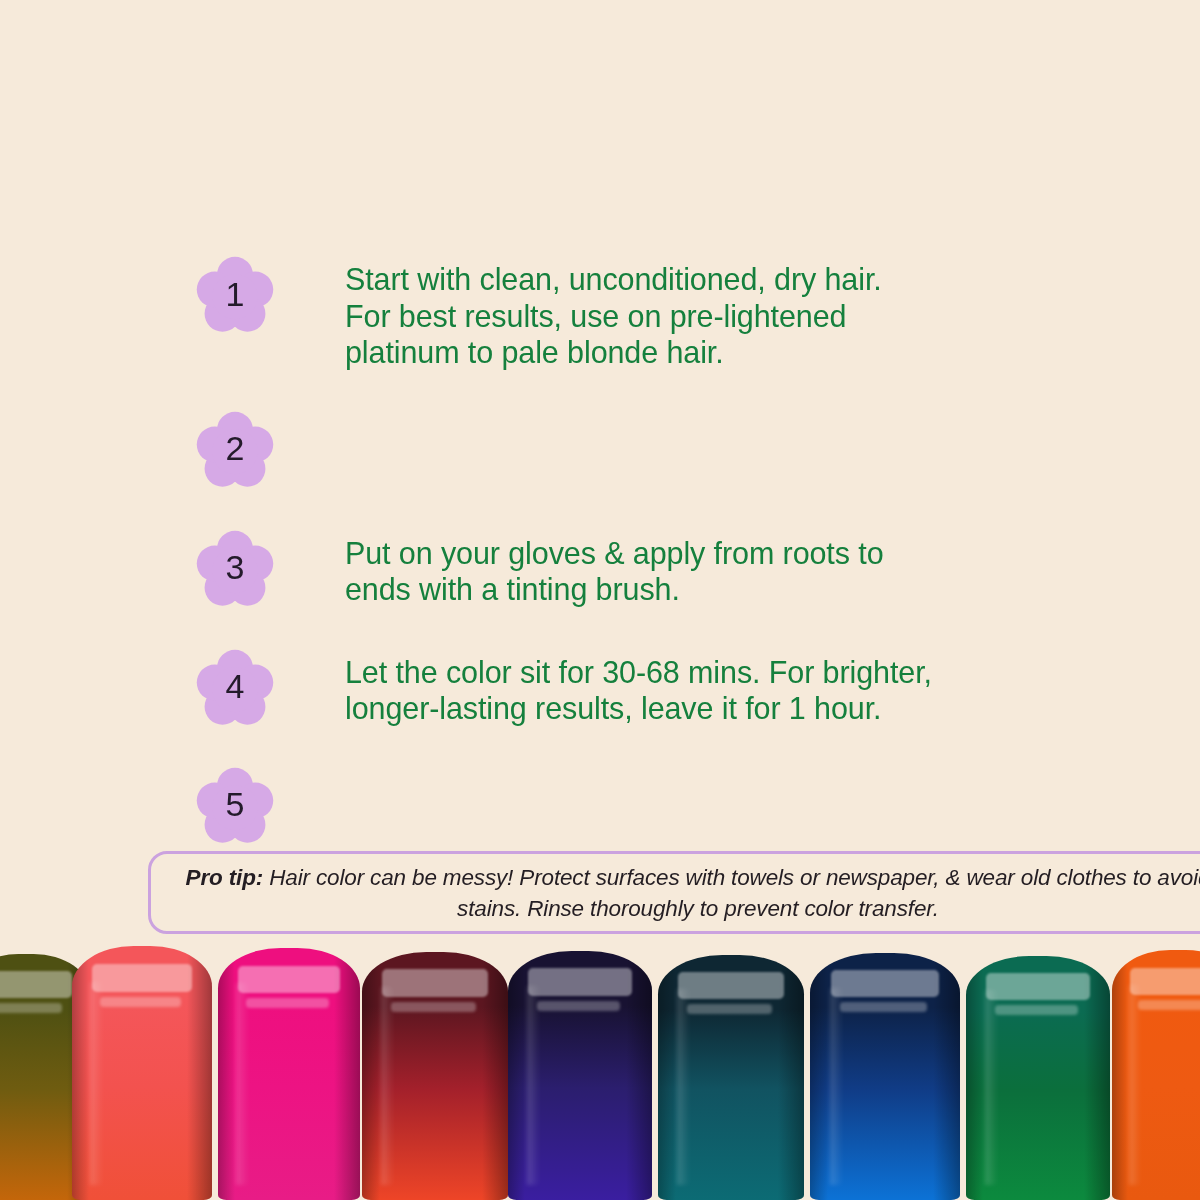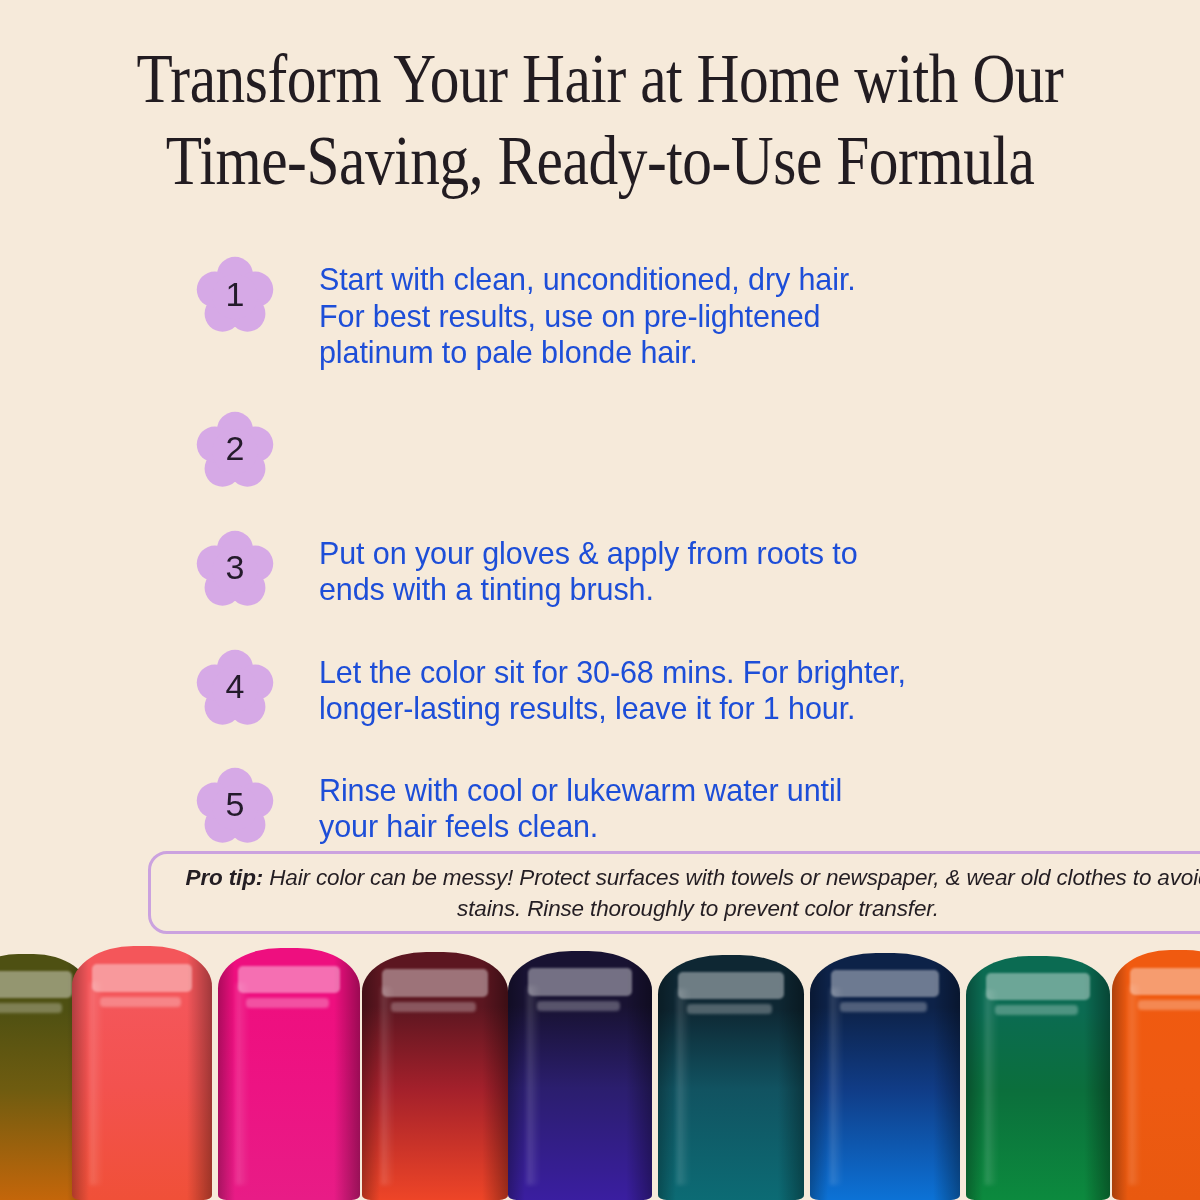--- a/index.html
+++ b/index.html
@@ -86,22 +86,22 @@
     font-weight: 400;
     color: #241B2B;
     padding-bottom: 2px;
     z-index: 2;
   }
 
   .step-text {
     font-family: "Liberation Sans", sans-serif;
     font-size: 30.5px;
     line-height: 36.5px;
-    color: #1d4ed8;
-    margin-left: 45px;
+    color: #15803d;
+    margin-left: 71px;
     padding-top: 9px;
     letter-spacing: -0.1px;
     white-space: pre-line;
   }
 
   
   .step-row.s1 { margin-bottom: 36px; }
   .step-row.s2 { margin-bottom: 37px; }
   .step-row.s3 { margin-bottom: 37px; }
   .step-row.s4 { margin-bottom: 36px; }
@@ -203,24 +203,20 @@
     width: 12%;
     height: 100%;
     background: linear-gradient(to right, rgba(0,0,0,0.28), rgba(0,0,0,0));
   }
 </style>
 </head>
 <body>
 
 <div id="page">
 
-  <div class="title-block">
-    <div class="title-line">Transform Your Hair at Home with Our</div>
-    <div class="title-line">Time-Saving, Ready-to-Use Formula</div>
-  </div>
 
   <div class="steps">
 
     <div class="step-row s1">
       <div class="badge-wrap">
         <svg class="flower" viewBox="0 0 100 100">
           <g fill="#D6A9E6">
             <circle cx="50" cy="24" r="23"></circle>
             <circle cx="76" cy="43" r="23"></circle>
             <circle cx="66" cy="74" r="23"></circle>
@@ -295,22 +291,20 @@
             <circle cx="50" cy="24" r="23"></circle>
             <circle cx="76" cy="43" r="23"></circle>
             <circle cx="66" cy="74" r="23"></circle>
             <circle cx="34" cy="74" r="23"></circle>
             <circle cx="24" cy="43" r="23"></circle>
             <circle cx="50" cy="52" r="29"></circle>
           </g>
         </svg>
         <span class="badge-num">5</span>
       </div>
-      <div class="step-text">Rinse with cool or lukewarm water until
-your hair feels clean.</div>
     </div>
 
   </div>
 
   <div class="protip">
     <div class="protip-text">
       <b>Pro tip:</b><span> Hair color can be messy! Protect surfaces with towels or newspaper, &amp; wear old clothes to avoid stains. Rinse thoroughly to prevent color transfer.</span>
     </div>
   </div>
 

